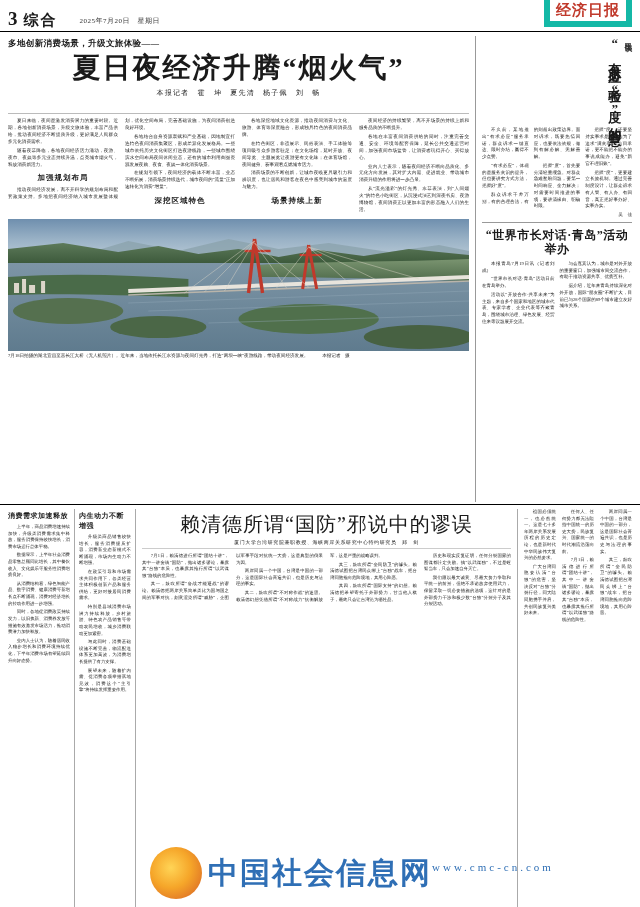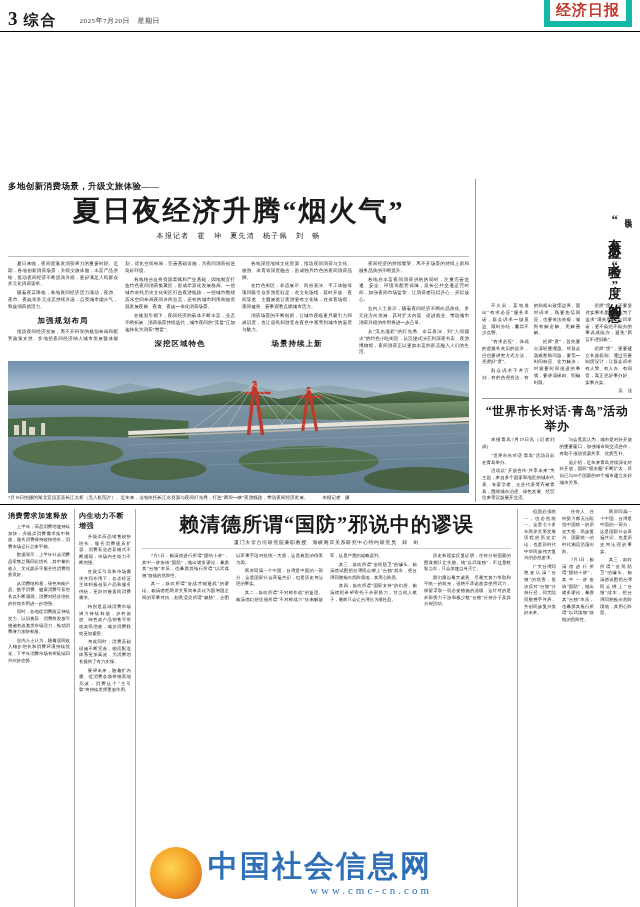--- a/index.html
+++ b/index.html
@@ -29,21 +29,20 @@
     border:6px solid #14b8a6;padding:1px 6px;margin-bottom:1px;
     font-family:"Liberation Serif",serif;
   }
 
   
   .body-grid{
     display:flex;
     padding:4px 8px 0 8px;
     box-sizing:border-box;
     height:470px;
-    align-items:flex-end;
   }
   .col-main{flex:1;padding-right:6px;border-right:1px solid #999;}
   .col-right{width:150px;padding-left:6px;}
 
   
   .kicker{
     font-size:8.5px;font-weight:bold;letter-spacing:.4px;
     margin:2px 0 2px 0;
   }
   .headline{
@@ -102,41 +101,41 @@
   .low-left{width:62px;padding-right:4px;border-right:1px solid #aaa;}
   .low-mid{width:52px;padding:0 4px;border-right:1px solid #aaa;}
   .low-center{flex:1;padding:0 6px;border-right:1px solid #aaa;position:relative;}
   .low-right{width:108px;padding-left:6px;}
 
   .low-title{font-size:7px;font-weight:bold;margin:2px 0 3px 0;letter-spacing:.5px;}
   .low-text{font-size:4.4px;line-height:1.5;text-align:justify;}
   .low-text p{margin:0 0 2px 0;text-indent:8.8px;}
 
   .feature-head{
-    font-size:20px;font-weight:bold;text-align:center;letter-spacing:1px;
+    font-size:20px;font-weight:normal;text-align:center;letter-spacing:1px;
     margin:3px 0 3px 0;line-height:1.2;
   }
   .feature-by{font-size:5px;text-align:center;color:#222;margin-bottom:4px;letter-spacing:.6px;
     padding-bottom:3px;border-bottom:1px solid #ccc;}
   .cols-feat{column-count:4;column-gap:7px;font-size:4.4px;line-height:1.5;text-align:justify;}
   .cols-feat p{margin:0 0 2px 0;text-indent:8.8px;}
   .cols-right3{column-count:3;column-gap:6px;font-size:4.4px;line-height:1.5;text-align:justify;}
   .cols-right3 p{margin:0 0 2px 0;text-indent:8.8px;}
 
   
   .watermark{
     position:absolute;left:150px;bottom:4px;width:482px;height:60px;
     display:flex;align-items:center;pointer-events:none;
   }
   .wm-sun{
     width:52px;height:52px;border-radius:50%;
     background:radial-gradient(circle at 40% 40%,#ffd24d 0%,#f5a11e 45%,#e2761b 75%,#d05a14 100%);
     flex:0 0 auto;margin-right:6px;opacity:.95;
   }
-  .wm-text{display:flex;flex-direction:column;justify-content:center;}
+  .wm-text{display:flex;justify-content:center;}
   .wm-main{
     font-size:30px;font-weight:bold;letter-spacing:2px;line-height:1;
     color:#2f6fb5;
     text-shadow:0 0 2px rgba(255,255,255,.8);
   }
   .wm-sub{font-size:11px;letter-spacing:3px;color:#2f6fb5;margin-top:3px;text-align:right;}
 </style>
 </head>
 <body>
 

